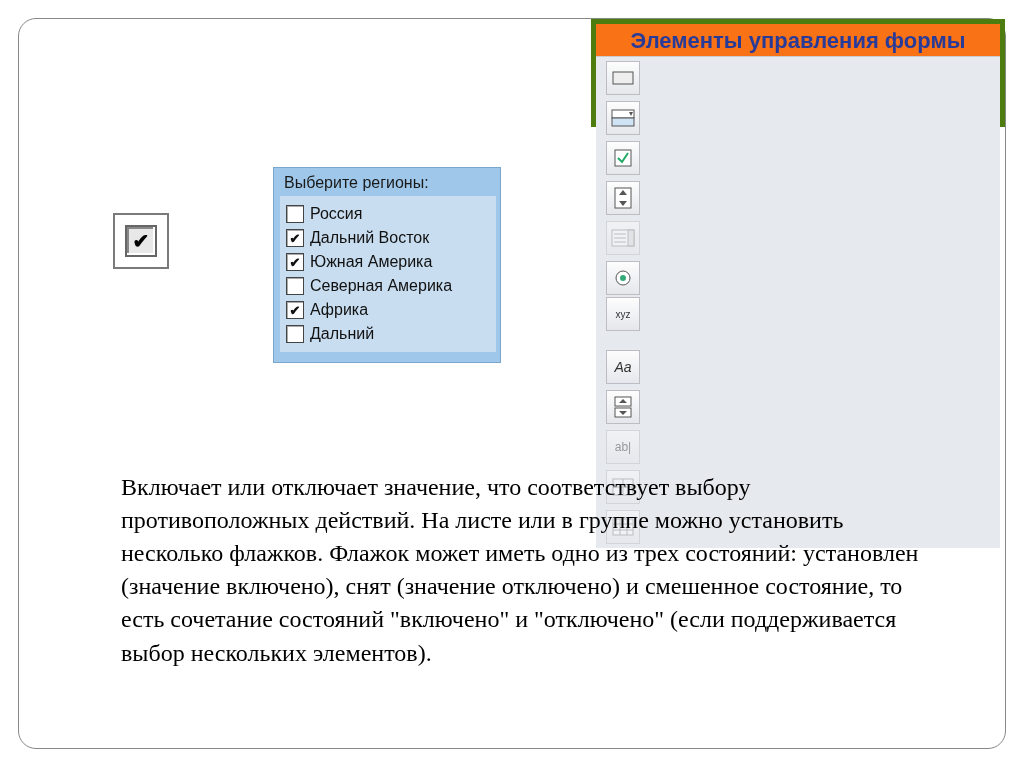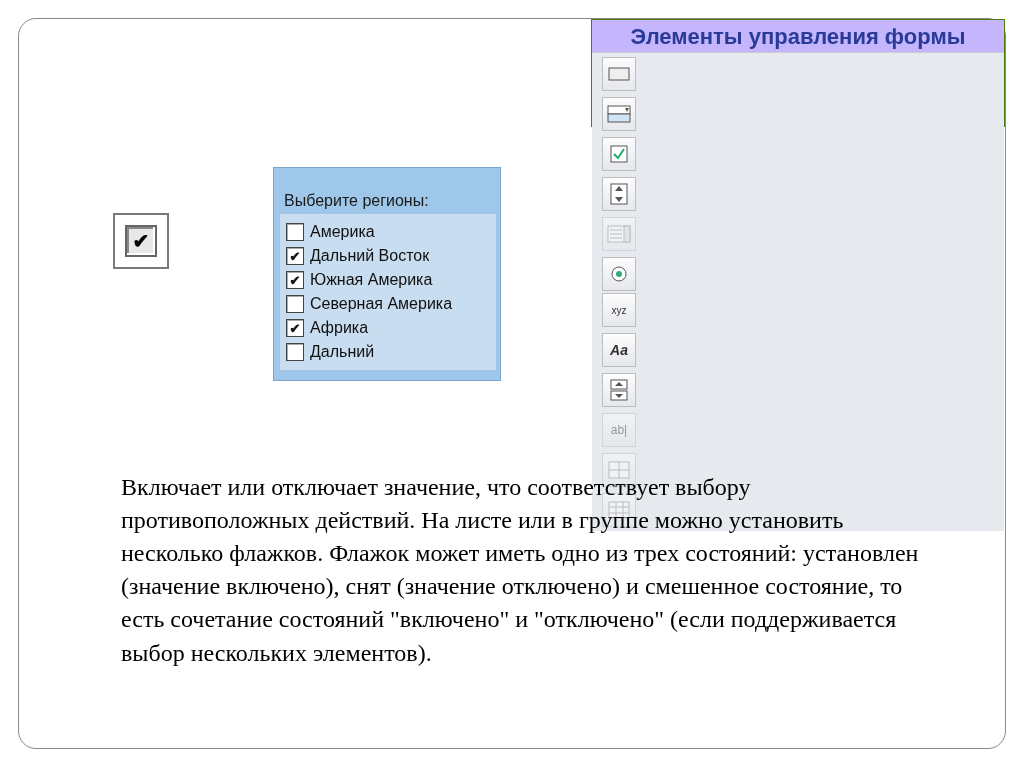--- a/index.html
+++ b/index.html
@@ -30,22 +30,22 @@
     font-weight: bold;
     color: #a0a0a0;
     font-family: Arial, sans-serif;
   }
   .toolbar {
     position: absolute;
     right: 0;
     top: 0;
     width: 414px;
     height: 108px;
-    border: 1px solid #4d7c0f;
-    background: #c4b5fd;
+    border: 5px solid #4d7c0f;
+    background: #f97316;
     box-sizing: border-box;
   }
   .toolbar-title {
     text-align: center;
     font-family: Arial, sans-serif;
     font-size: 22px;
     font-weight: bold;
     color: #293b99;
     padding: 4px 0 2px 0;
   }
@@ -98,21 +98,21 @@
     display:flex;align-items:center;justify-content:center;
     font-size:20px;font-weight:bold;
   }
   .regions-panel {
     position: absolute;
     left: 254px;
     top: 148px;
     width: 228px;
     background: #9ec7ea;
     border: 1px solid #7aa5cc;
-    padding: 24px 4px 10px 6px;
+    padding: 6px 4px 10px 6px;
     box-sizing: border-box;
   }
   .regions-title {
     font-family: "Trebuchet MS", Tahoma, sans-serif;
     font-size: 16px;
     color: #1a1a1a;
     margin: 0 0 4px 4px;
   }
   .regions-body {
     background: #c8ddf0;
@@ -194,21 +194,21 @@
           <svg width="18" height="18">
               <circle cx="9" cy="9" r="7" fill="#fff" stroke="#555"></circle>
               <circle cx="9" cy="9" r="3" fill="#3a7"></circle>
             </svg>
         </div>
       </div>
       <div class="tb-row">
         <div class="tb-icon" style="font-size:10px;">
           <span>xyz</span>
         </div>
-        <div class="tb-icon" style="font-style:italic;font-weight:bold;">
+        <div class="tb-icon" style="font-style:italic;font-weight:normal;margin-top:13px;">
           <span>Aa</span>
         </div>
         <div class="tb-icon">
           <svg width="18" height="22">
               <rect x="1" y="1" width="16" height="9" fill="#fff" stroke="#555"></rect>
               <rect x="1" y="12" width="16" height="9" fill="#fff" stroke="#555"></rect>
               <path d="M5 7 L13 7 L9 3 Z" fill="#555"></path>
               <path d="M5 15 L13 15 L9 19 Z" fill="#555"></path>
             </svg>
         </div>
@@ -237,21 +237,21 @@
 
   <div class="sample-checkbox-frame">
     <div class="sample-checkbox-inner">✔</div>
   </div>
 
   <div class="regions-panel">
     <div class="regions-title">Выберите регионы:</div>
     <div class="regions-body" id="regions-body">
         <div class="region-row">
           <div class="cb"></div>
-          <span>Америка</span>
+          <span>Россия</span>
         </div>
         <div class="region-row">
           <div class="cb">✔</div>
           <span>Дальний Восток</span>
         </div>
         <div class="region-row">
           <div class="cb">✔</div>
           <span>Южная Америка</span>
         </div>
         <div class="region-row">

